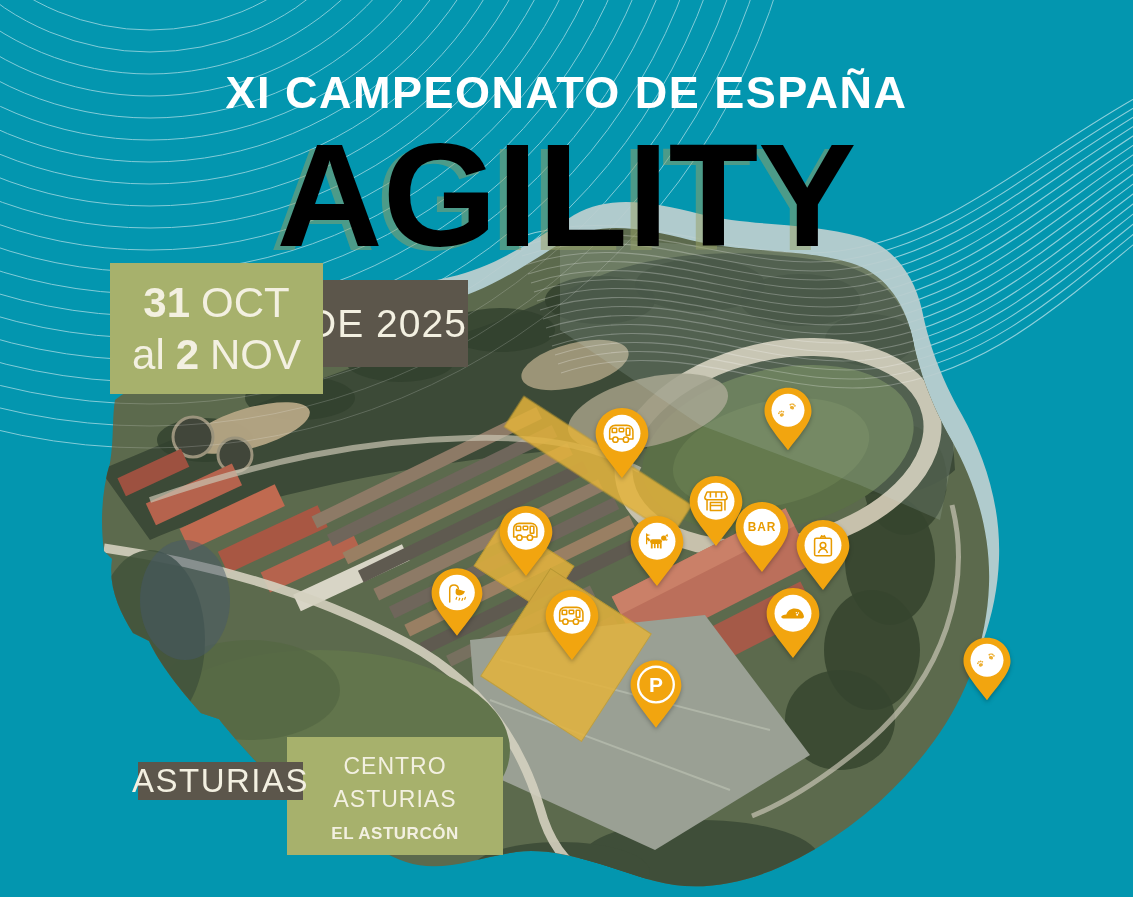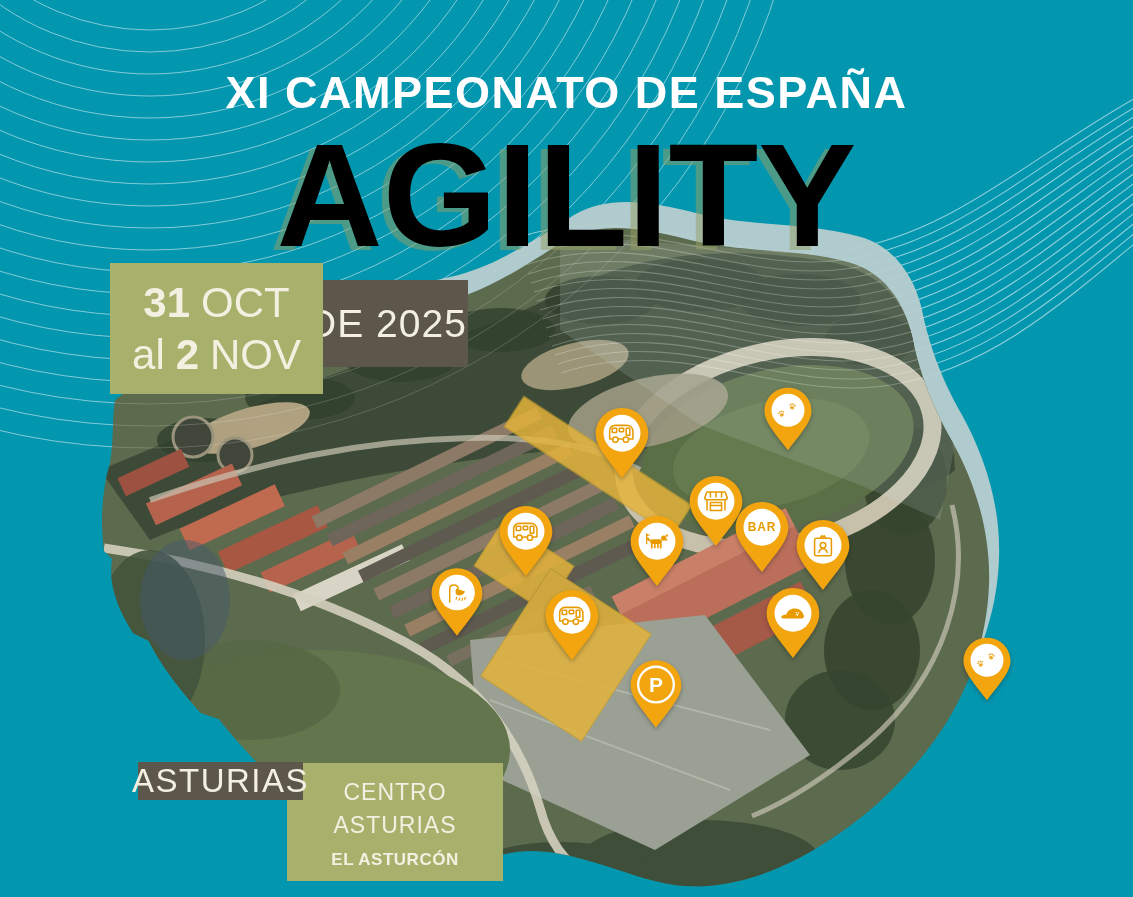--- a/index.html
+++ b/index.html
@@ -39,21 +39,21 @@
   }
   .badge-date .strong{font-weight:700;}
   .sp{display:inline-block;width:.26em;}
   .badge-year{
     z-index:16;left:307px;top:280px;width:161px;height:87px;
     background:#5C564B;display:flex;justify-content:center;align-items:center;
     font-size:39px;letter-spacing:1px;
   }
   .badge-venue{
     z-index:18;left:287px;top:737px;width:216px;height:118px;
-    background:#A7B16C;text-align:center;padding-top:13px;margin-top:26px;
+    background:#A7B16C;text-align:center;padding-top:13px;
   }
   .venue-line{font-size:23px;line-height:33px;letter-spacing:1px;}
   .venue-strong{font-size:17px;line-height:36px;font-weight:700;letter-spacing:.5px;}
   .badge-region{
     z-index:19;left:138px;top:762px;width:165px;height:38px;
     background:#5C564B;display:flex;justify-content:center;align-items:center;
     font-size:33px;letter-spacing:1.5px;
   }
 
   #pin-layer{position:absolute;inset:0;z-index:30;border-radius:13px;}

